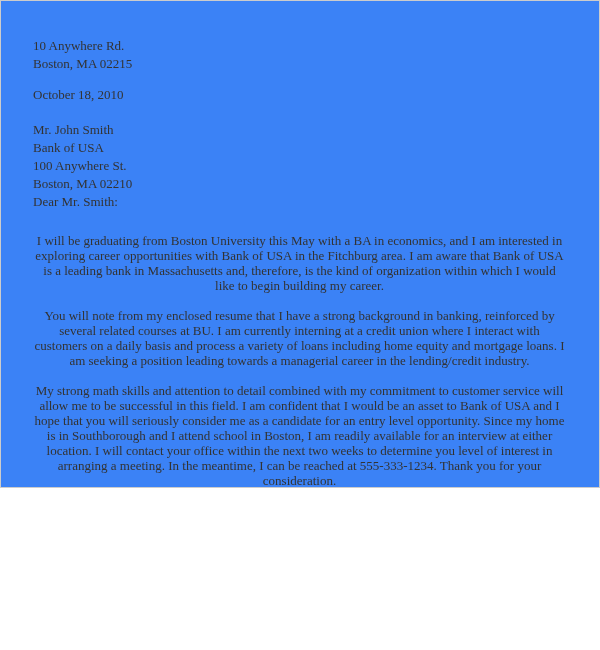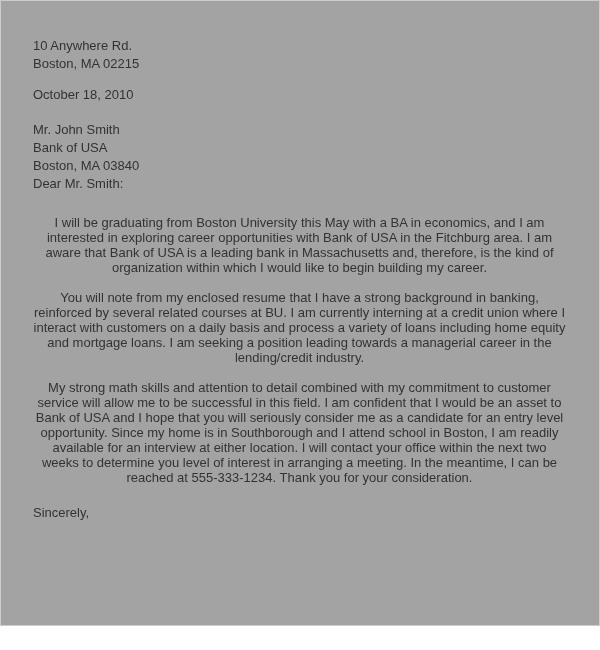--- a/index.html
+++ b/index.html
@@ -3,26 +3,26 @@
 <meta charset="utf-8">
 <style>
   html, body {
     margin: 0;
     padding: 0;
     background: #ffffff;
   }
   .page {
     position: relative;
     width: 600px;
-    height: 626px;
+    height: 488px;
     box-sizing: border-box;
-    background: #a3a3a3;
+    background: #3b82f6;
     border: 1px solid #cccccc;
     overflow: hidden;
-    font-family: Liberation Sans, sans-serif;
+    font-family: Liberation Serif, serif;
     color: #333333;
   }
   .content {
     box-sizing: border-box;
     padding: 36px 33px 0 32px;
     font-size: 13px;
   }
   .address-block .line {
     line-height: 18px;
     white-space: nowrap;
@@ -64,21 +64,22 @@
     <div class="address-block sender-block">
       <div class="line">10 Anywhere Rd.</div>
       <div class="line">Boston, MA 02215</div>
     </div>
 
     <div class="date-line">October 18, 2010</div>
 
     <div class="address-block recipient-block">
       <div class="line">Mr. John Smith</div>
       <div class="line">Bank of USA</div>
-      <div class="line">Boston, MA 03840</div>
+      <div class="line">100 Anywhere St.</div>
+      <div class="line">Boston, MA 02210</div>
     </div>
 
     <div class="salutation-line">Dear Mr. Smith:</div>
 
     <p class="para">I will be graduating from Boston University this May with a BA in economics, and I am interested in exploring career opportunities with Bank of USA in the Fitchburg area. I am aware that Bank of USA is a leading bank in Massachusetts and, therefore, is the kind of organization within which I would like to begin building my career.</p>
     <p class="para">You will note from my enclosed resume that I have a strong background in banking, reinforced by several related courses at BU. I am currently interning at a credit union where I interact with customers on a daily basis and process a variety of loans including home equity and mortgage loans. I am seeking a position leading towards a managerial career in the lending/credit industry.</p>
     <p class="para">My strong math skills and attention to detail combined with my commitment to customer service will allow me to be successful in this field. I am confident that I would be an asset to Bank of USA and I hope that you will seriously consider me as a candidate for an entry level opportunity. Since my home is in Southborough and I attend school in Boston, I am readily available for an interview at either location. I will contact your office within the next two weeks to determine you level of interest in arranging a meeting. In the meantime, I can be reached at 555-333-1234. Thank you for your consideration.</p>
 
     <div class="closing-line">Sincerely,</div>
 

